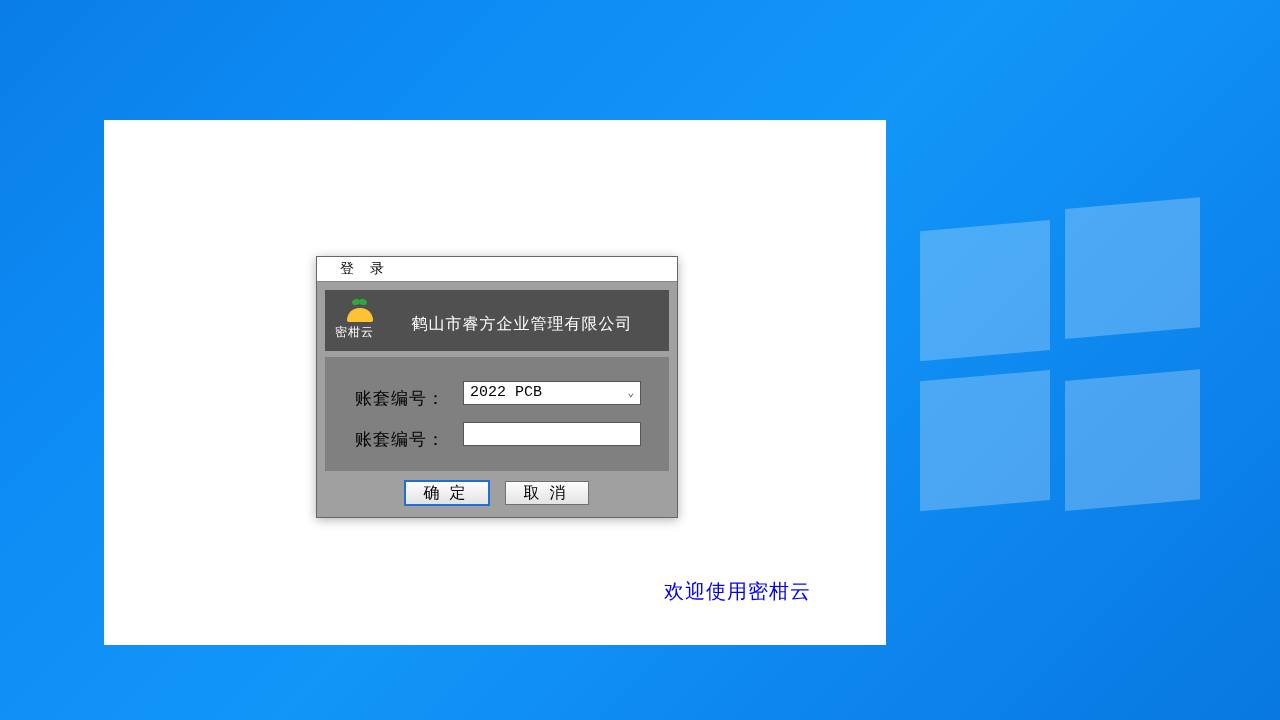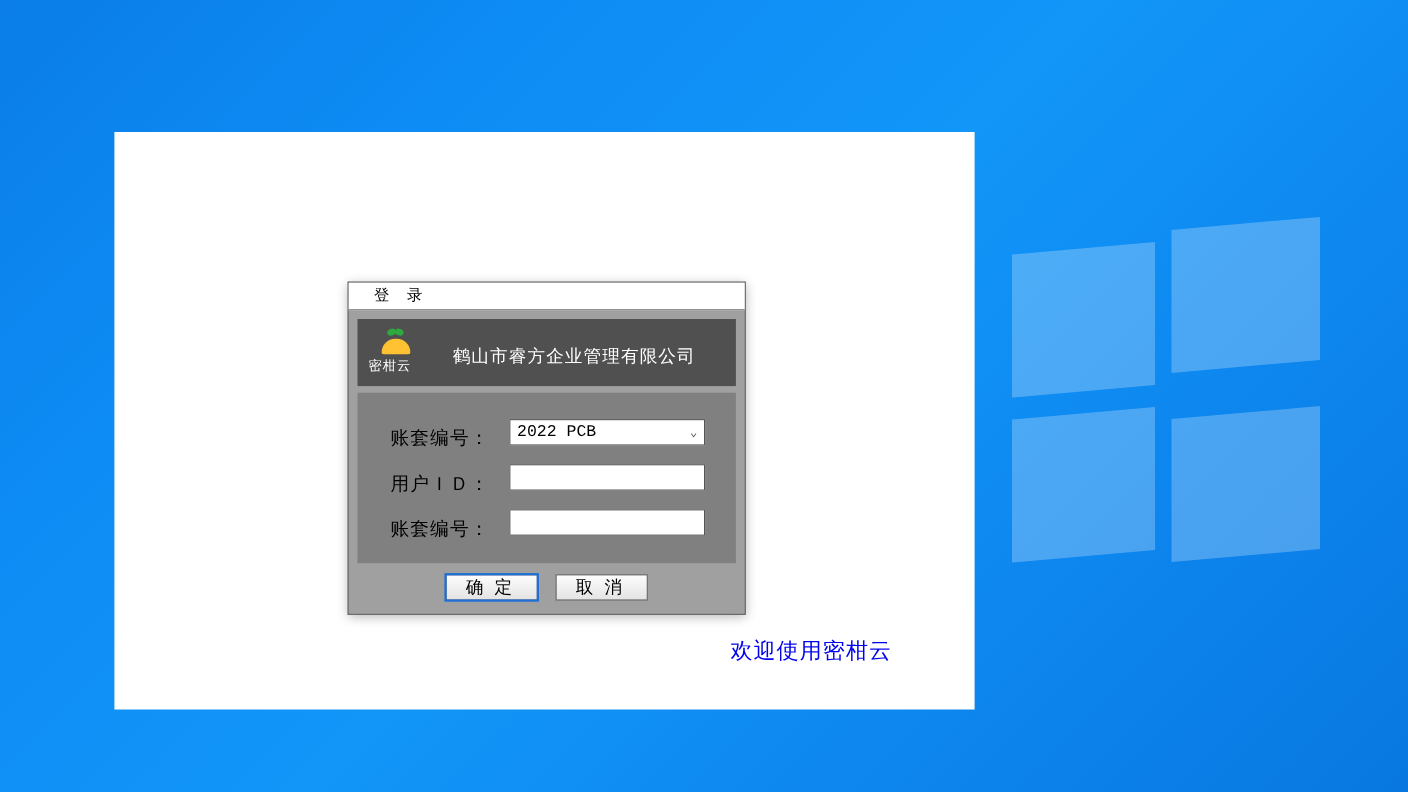--- a/index.html
+++ b/index.html
@@ -236,24 +236,20 @@
 
         <div class="form-block">
           <div class="form-row">
             <div class="form-label">账套编号：</div>
             <div class="form-select">
               <span>2022 PCB</span>
               <span class="chevron">⌄</span>
             </div>
           </div>
           <div class="form-row">
-            <div class="form-label">用户ＩＤ：</div>
-            <input class="form-control" type="text" value="" style="">
-          </div>
-          <div class="form-row">
             <div class="form-label">账套编号：</div>
             <input class="form-control" type="password" value="" style="">
           </div>
         </div>
 
         <div class="button-row">
           <div class="btn primary">确定</div>
           <div class="btn">取消</div>
         </div>
 

